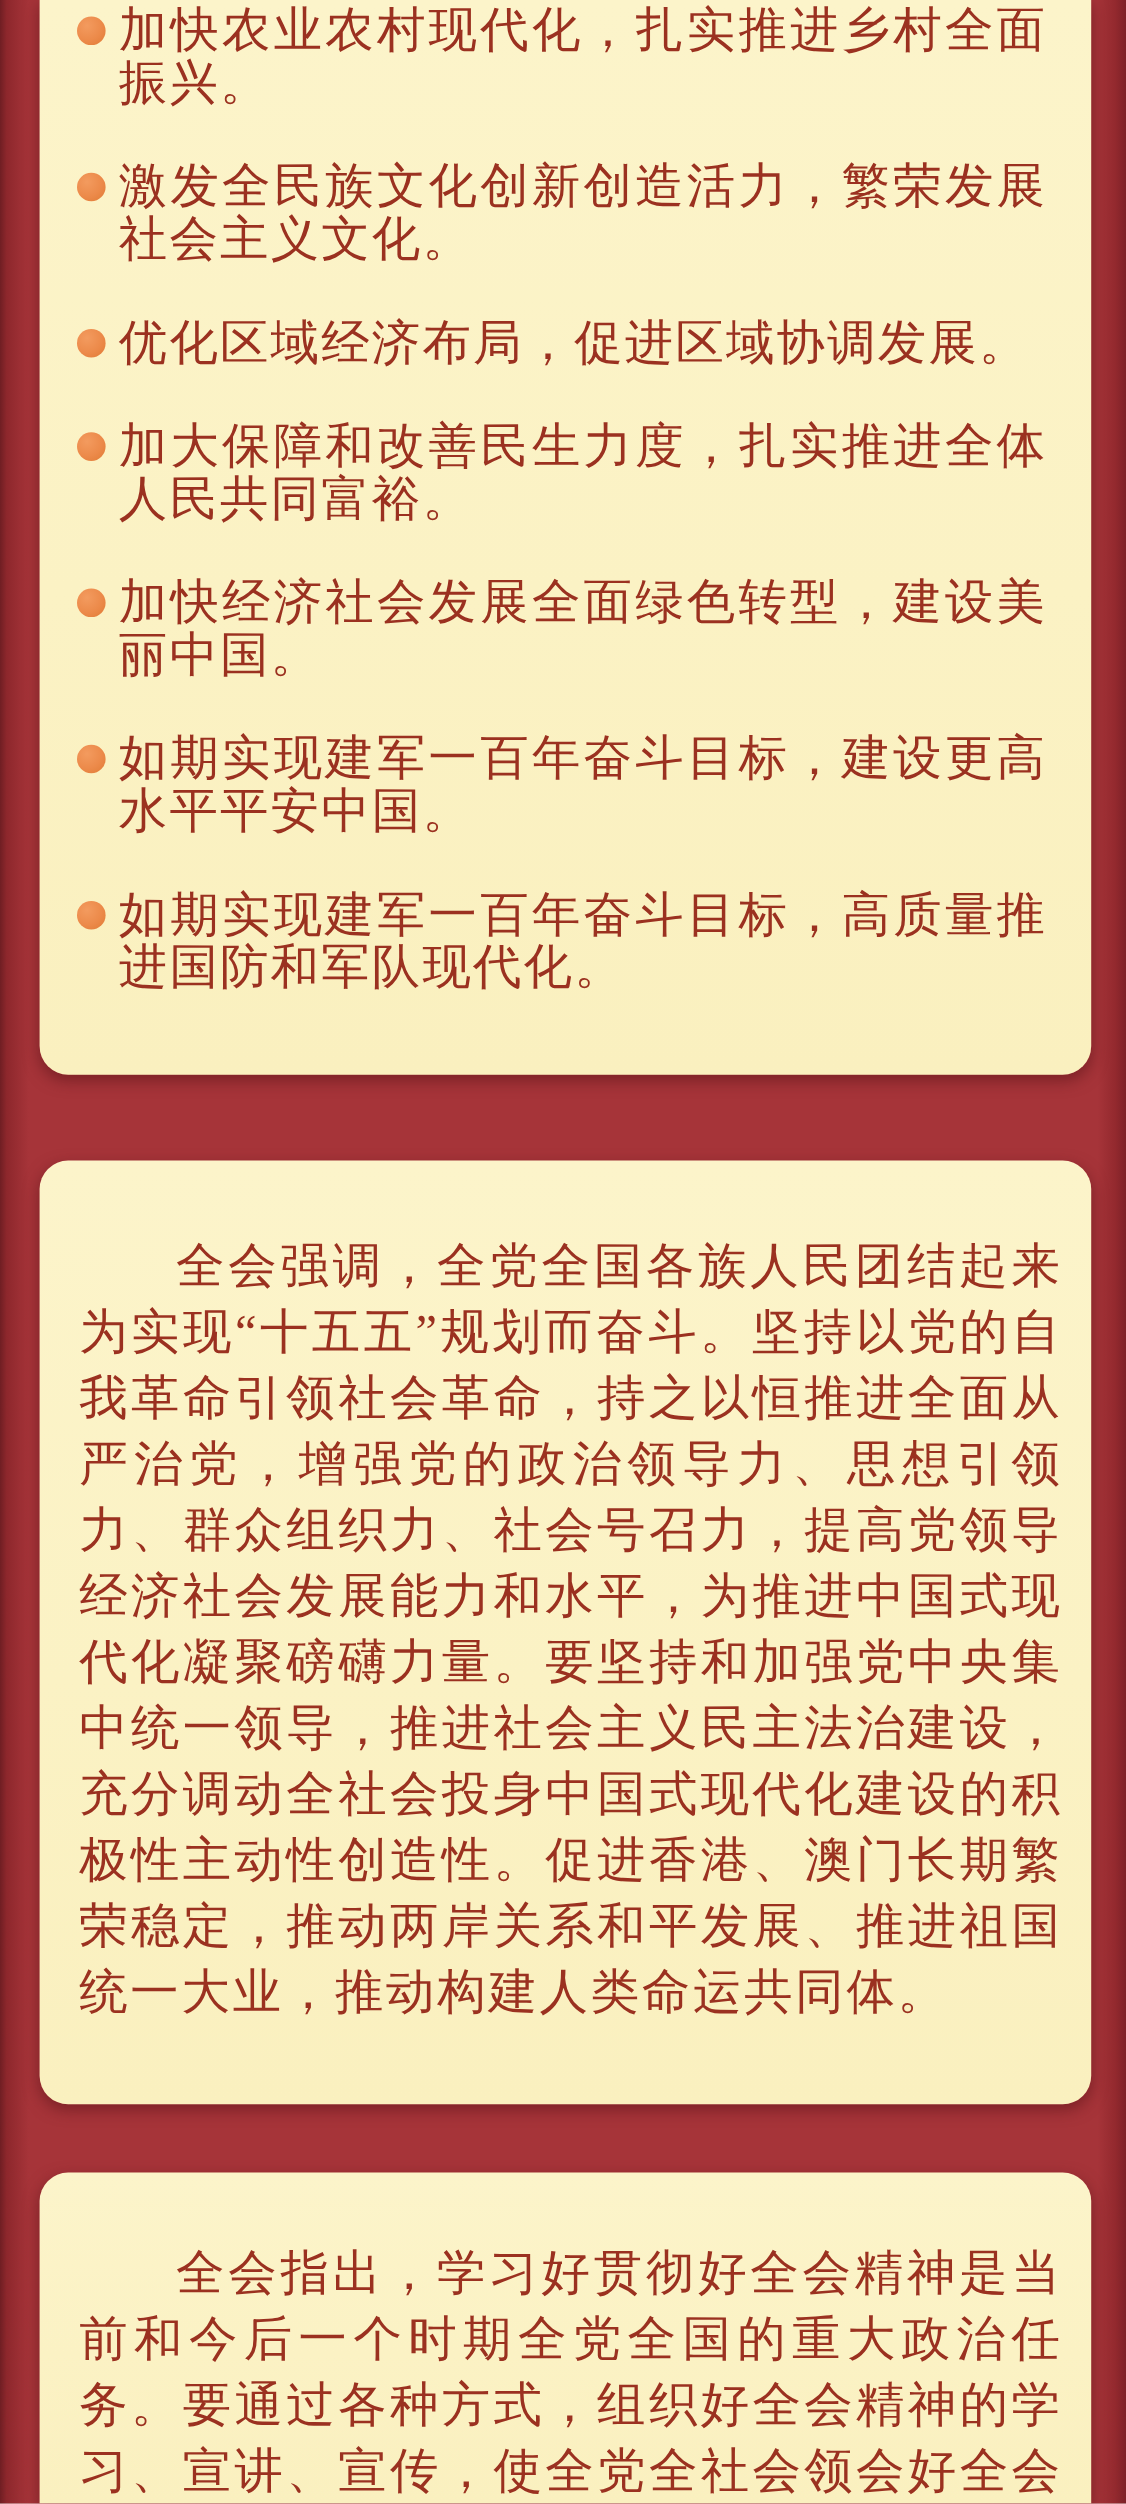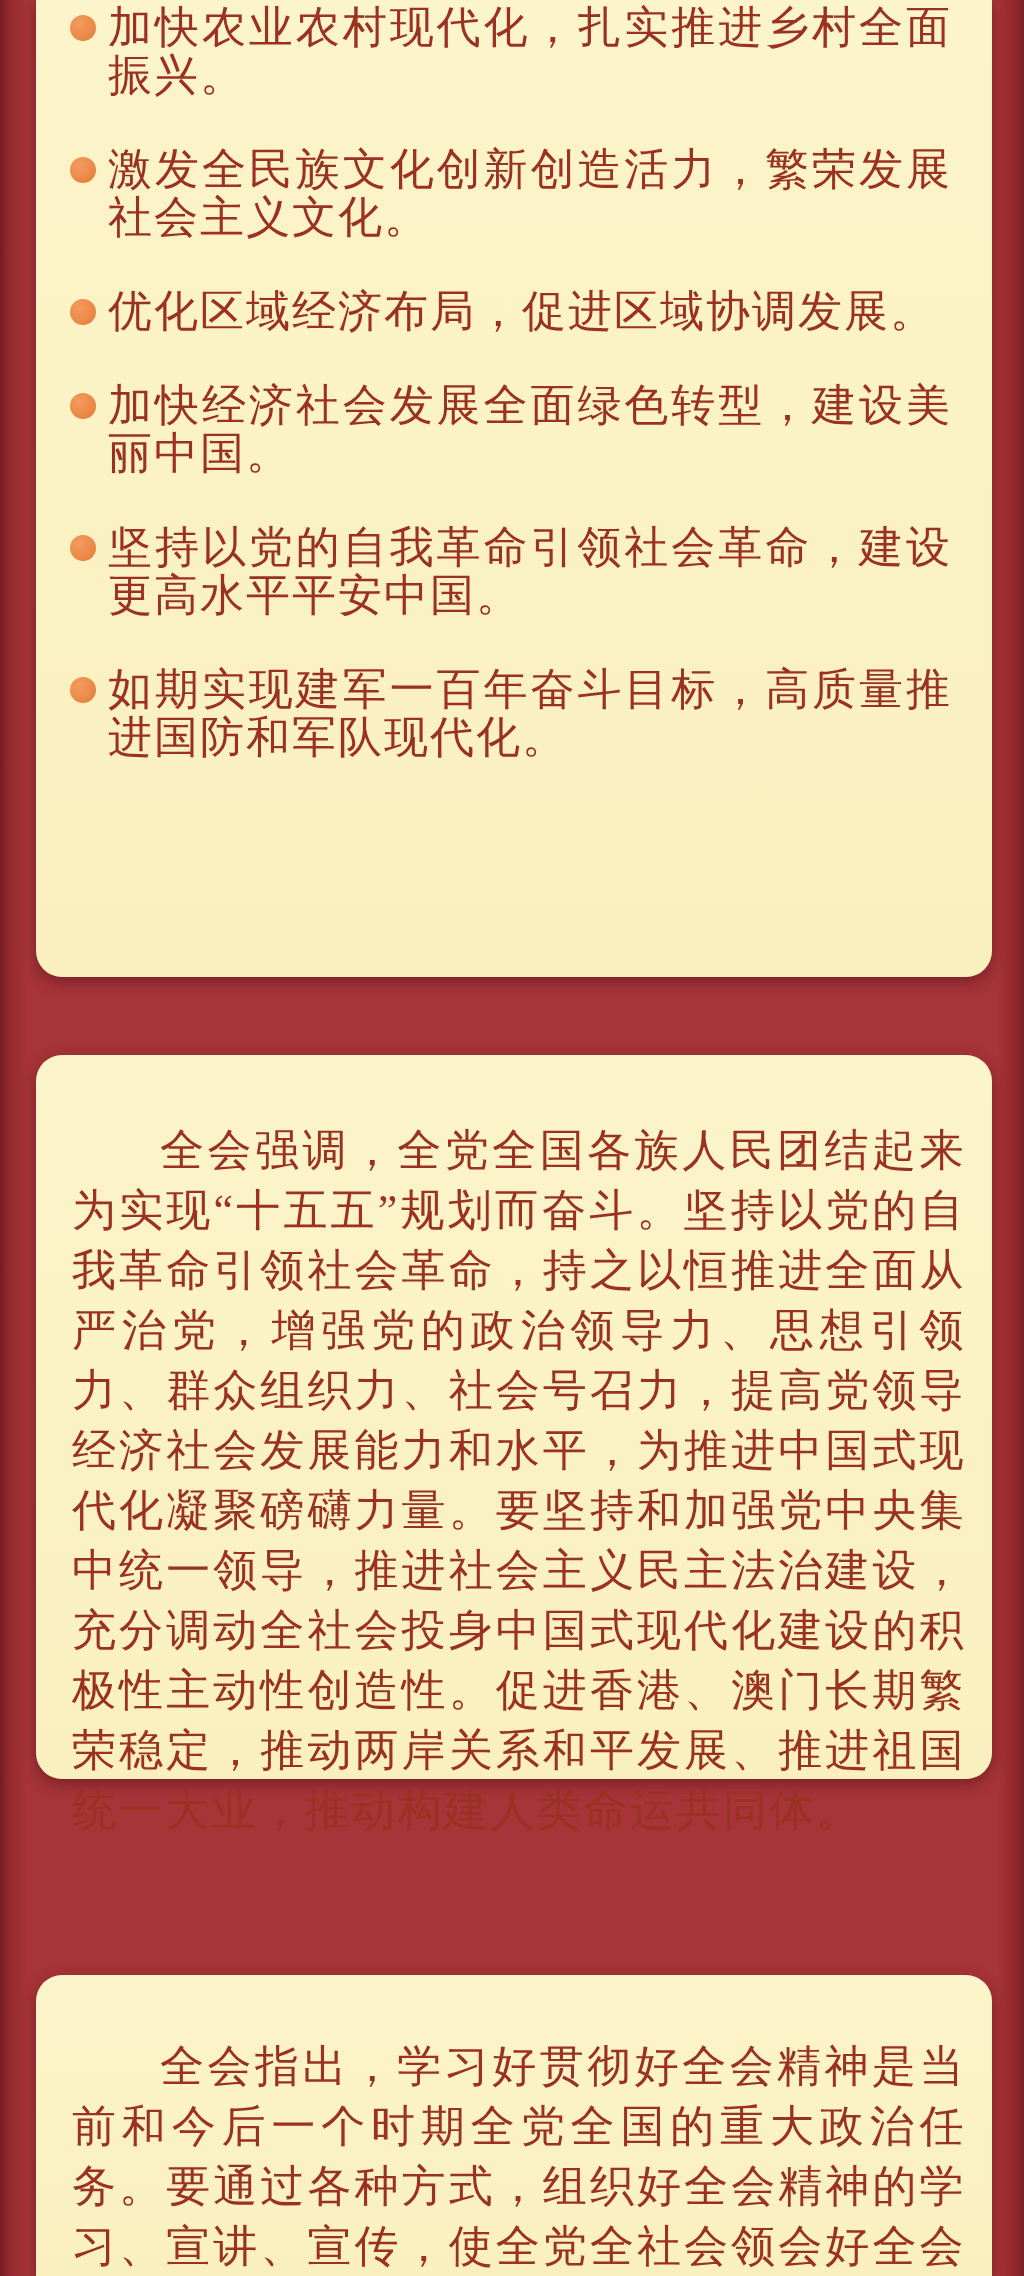--- a/index.html
+++ b/index.html
@@ -26,21 +26,21 @@
     color: #9b3120;
   }
   #card1 {
     top: 0;
     height: 977px;
     border-radius: 0 0 26px 26px;
     padding: 4px 40px 4px 34px;
   }
   #card2 {
     top: 1055px;
-    height: 724px;
+    height: 858px;
     border-radius: 26px;
     padding: 66px 26px 0 36px;
   }
   #card3 {
     top: 1975px;
     height: 301px;
     border-radius: 26px 26px 0 0;
     padding: 62px 26px 0 36px;
   }
   .bullet-item {
@@ -89,25 +89,29 @@
     <div class="bullet-item">
       <span class="bullet-dot"></span>
       <span class="bullet-text">激发全民族文化创新创造活力，繁荣发展社会主义文化。</span>
     </div>
     <div class="bullet-item">
       <span class="bullet-dot"></span>
       <span class="bullet-text">优化区域经济布局，促进区域协调发展。</span>
     </div>
     <div class="bullet-item">
       <span class="bullet-dot"></span>
+      <span class="bullet-text">加大保障和改善民生力度，扎实推进全体人民共同富裕。</span>
+    </div>
+    <div class="bullet-item">
+      <span class="bullet-dot"></span>
       <span class="bullet-text">加快经济社会发展全面绿色转型，建设美丽中国。</span>
     </div>
     <div class="bullet-item">
       <span class="bullet-dot"></span>
-      <span class="bullet-text">坚持以党的自我革命引领社会革命，建设更高水平平安中国。</span>
+      <span class="bullet-text">如期实现建军一百年奋斗目标，建设更高水平平安中国。</span>
     </div>
     <div class="bullet-item">
       <span class="bullet-dot"></span>
       <span class="bullet-text">如期实现建军一百年奋斗目标，高质量推进国防和军队现代化。</span>
     </div>
   </section>
 
 <section id="card2" class="card">
   <p class="para">全会强调，全党全国各族人民团结起来为实现“十五五”规划而奋斗。坚持以党的自我革命引领社会革命，持之以恒推进全面从严治党，增强党的政治领导力、思想引领力、群众组织力、社会号召力，提高党领导经济社会发展能力和水平，为推进中国式现代化凝聚磅礴力量。要坚持和加强党中央集中统一领导，推进社会主义民主法治建设，充分调动全社会投身中国式现代化建设的积极性主动性创造性。促进香港、澳门长期繁荣稳定，推动两岸关系和平发展、推进祖国统一大业，推动构建人类命运共同体。</p>
 </section>

